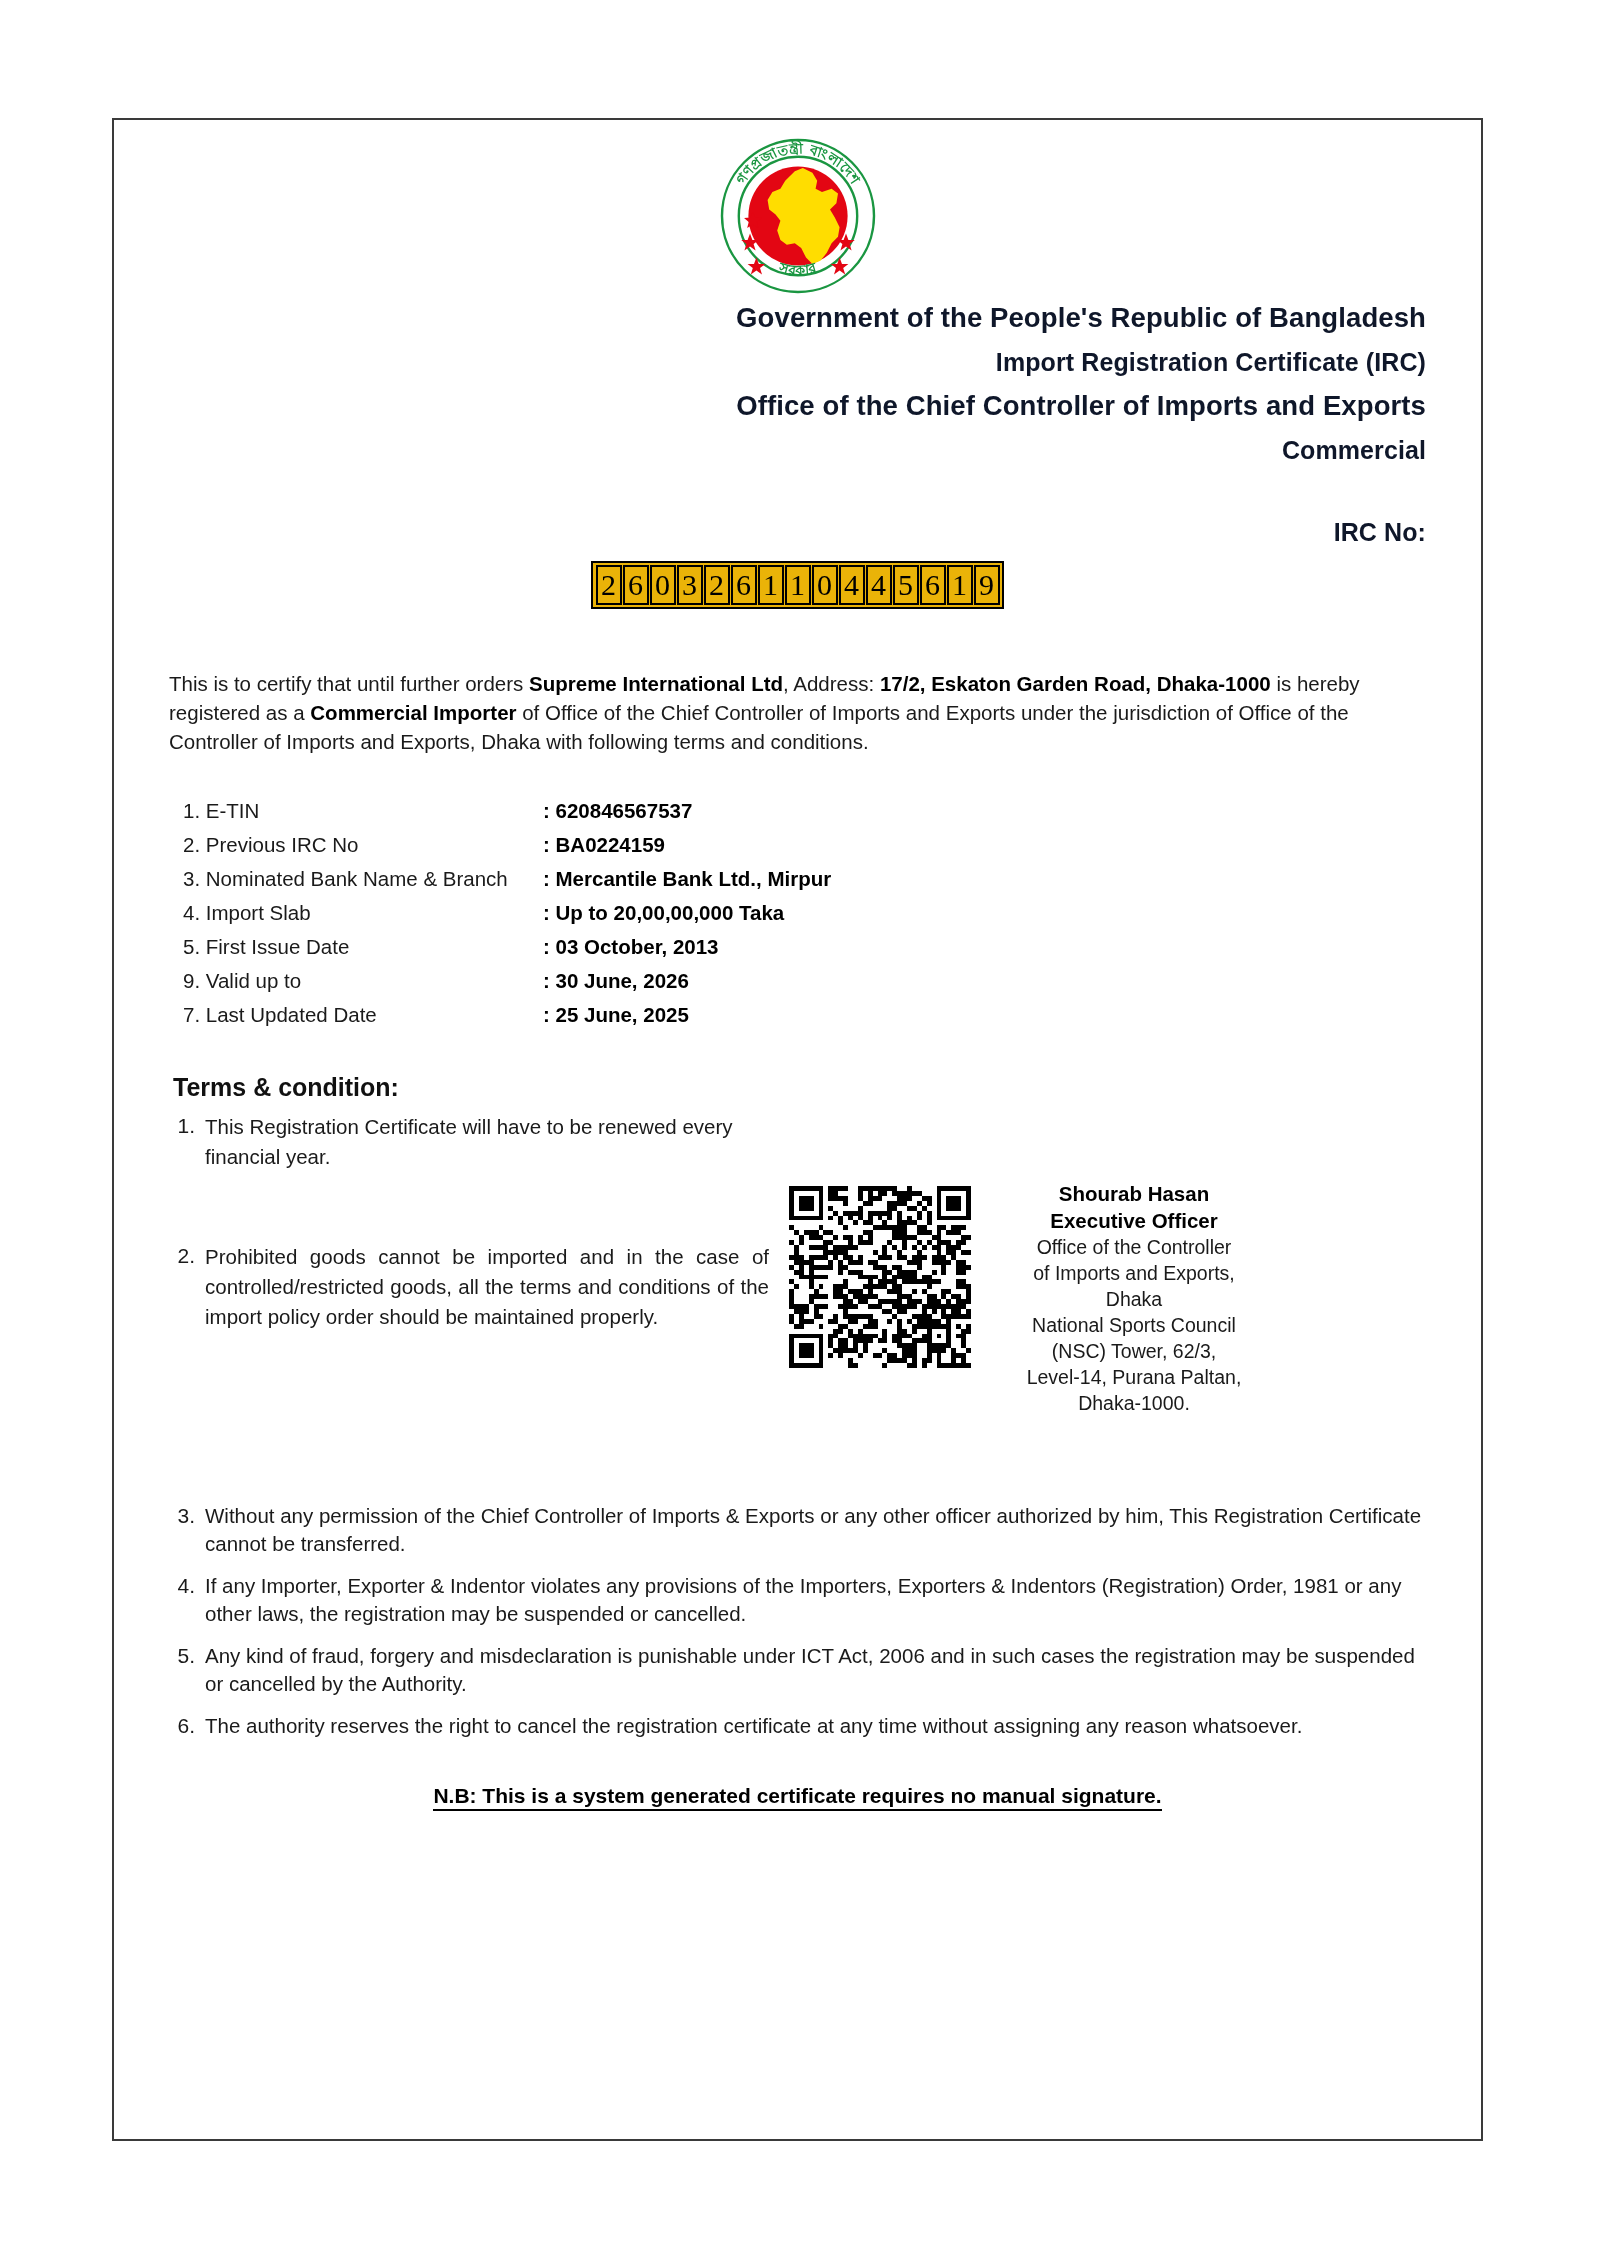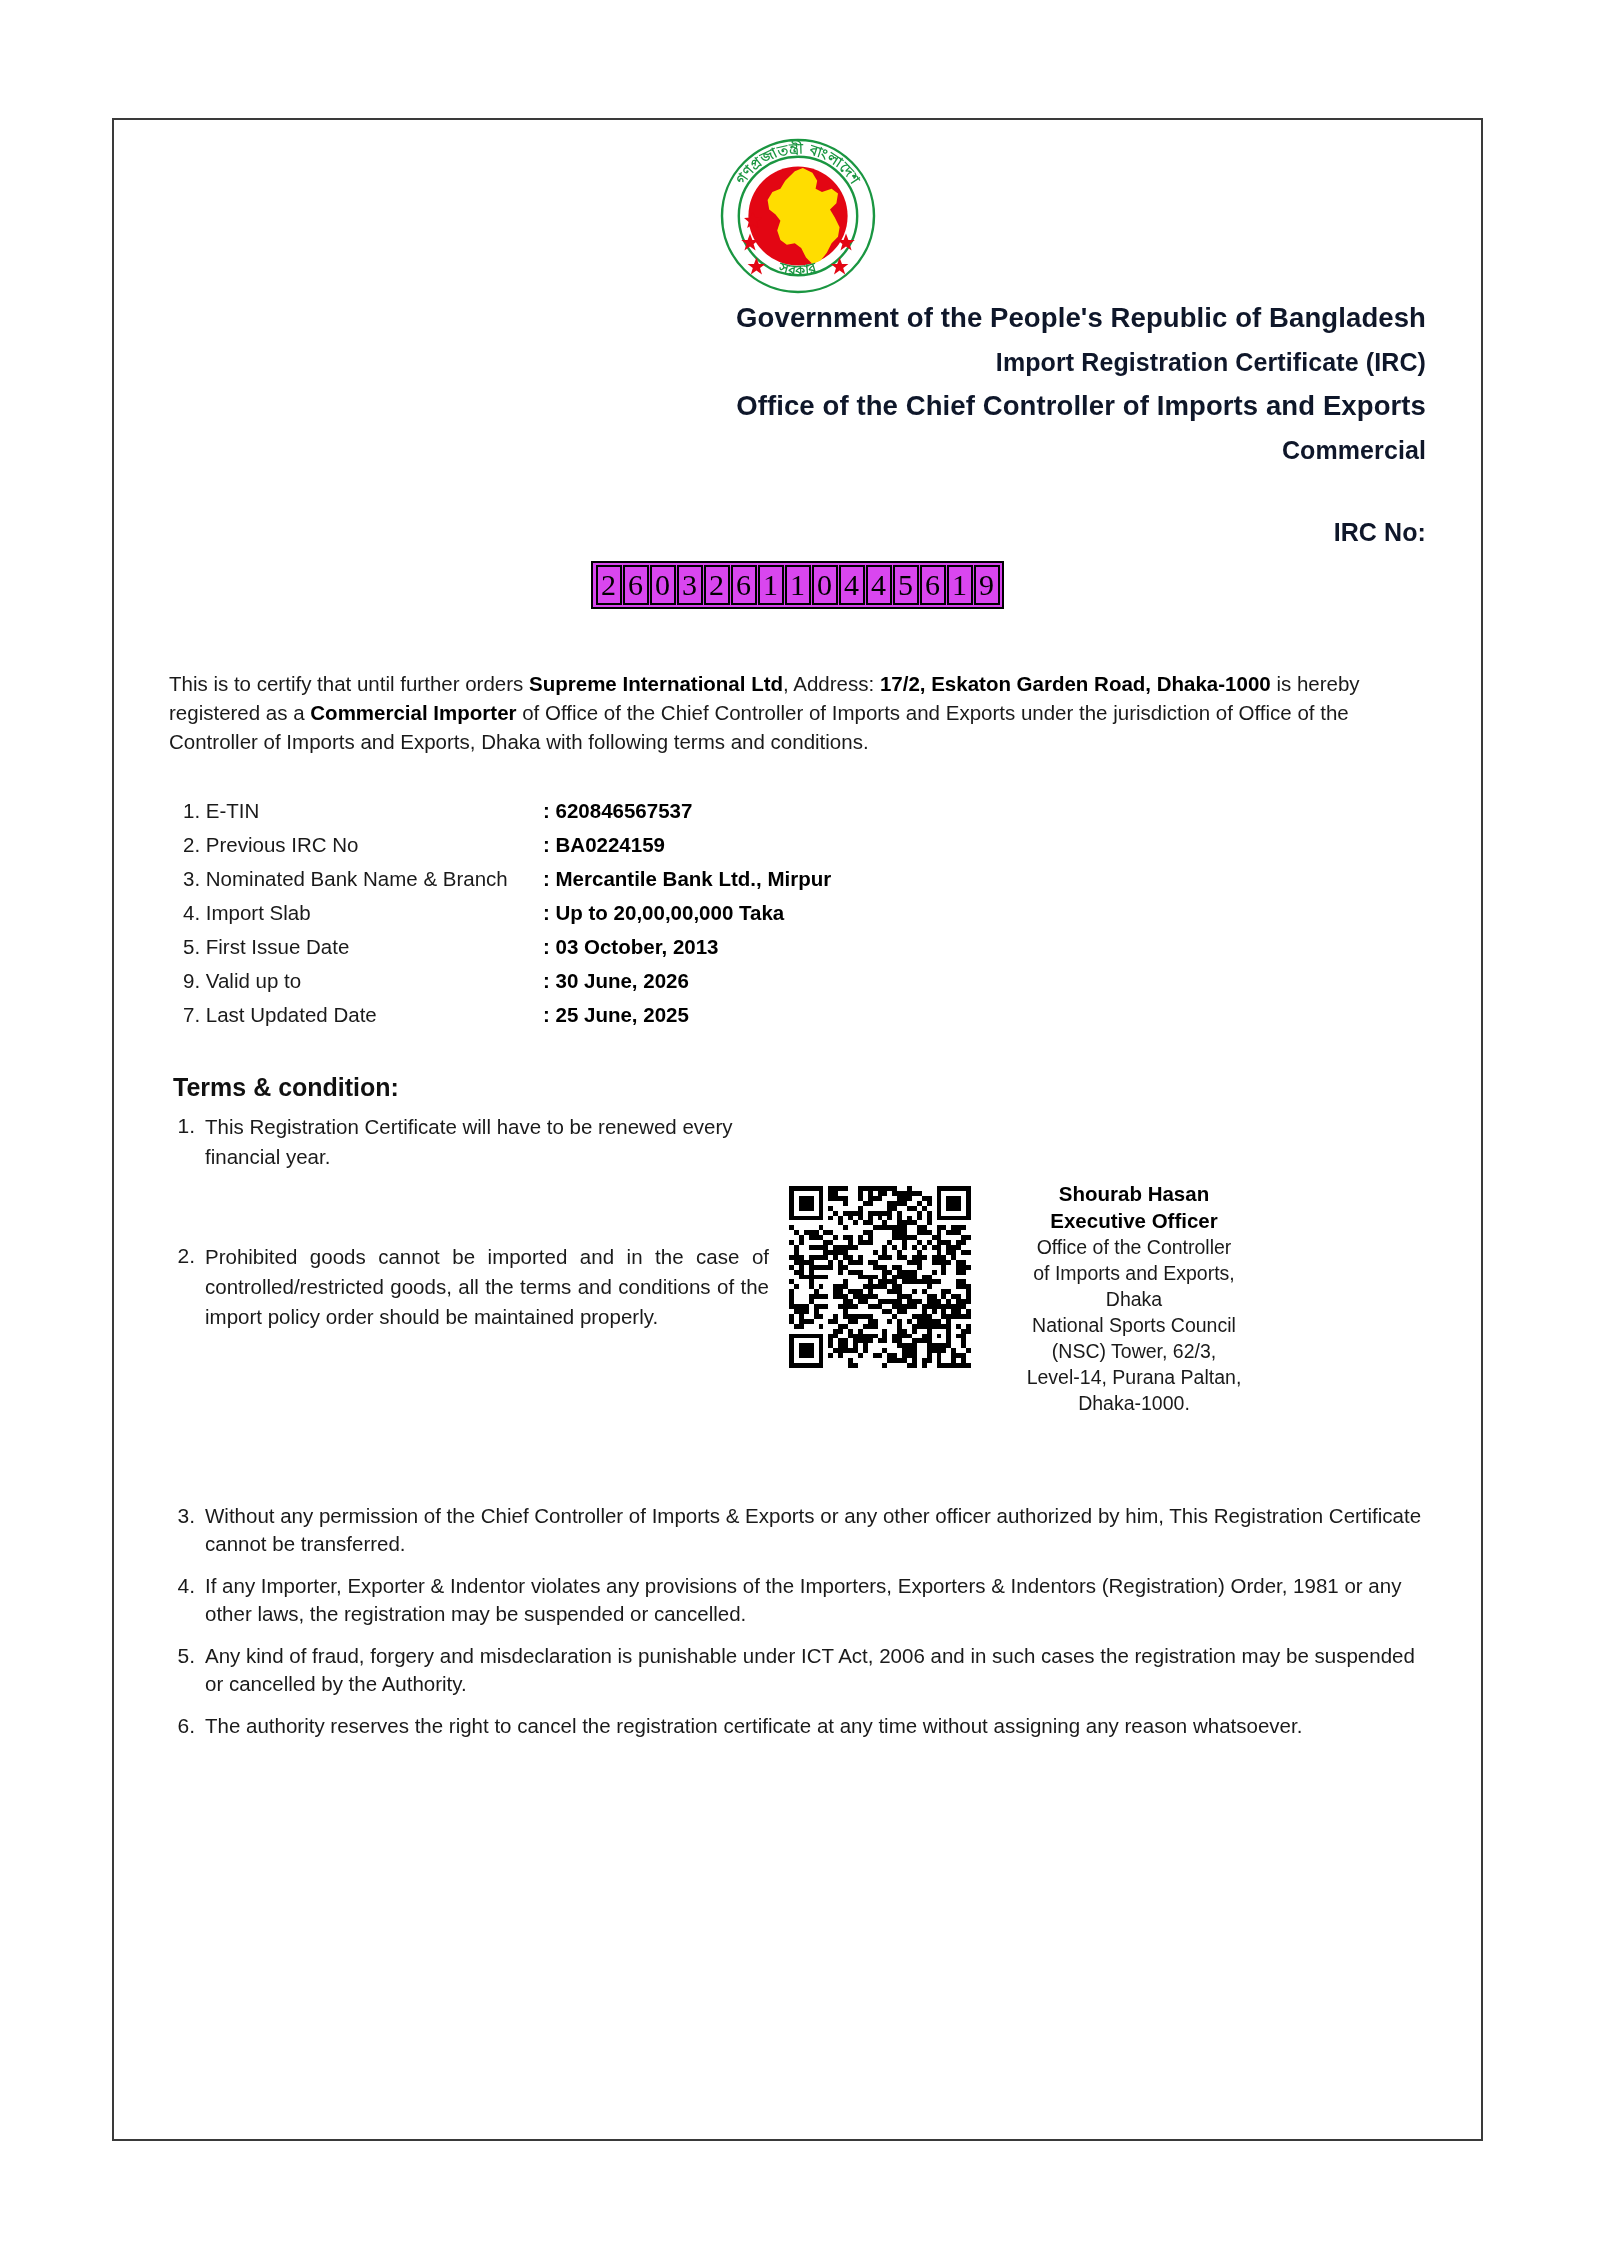--- a/index.html
+++ b/index.html
@@ -58,21 +58,21 @@
   .hdr-3 { font-size: 25px;   line-height: 44px; }
   .hdr-4 { font-size: 25px;   line-height: 44px; }
   .hdr-5 { font-size: 25px;   line-height: 40px; margin-top: 40px; }
 
   
   .irc-row { text-align: center; margin-top: 4px; }
   .irc-box {
     display: inline-block;
     border: 2px solid #000;
     padding: 2px 2px;
-    background: #d946ef;
+    background: #eab308;
     line-height: 0;
   }
   .irc-cell {
     display: inline-block;
     border: 2px solid #000;
     width: 22px;
     height: 36px;
     line-height: 36px;
     text-align: center;
     font-size: 30px;
@@ -328,15 +328,18 @@
         <div class="term">
           <div class="term-num">5.</div>
           <div class="term-text">Any kind of fraud, forgery and misdeclaration is punishable under ICT Act, 2006 and in such cases the registration may be suspended or cancelled by the Authority.</div>
         </div>
         <div class="term">
           <div class="term-num">6.</div>
           <div class="term-text">The authority reserves the right to cancel the registration certificate at any time without assigning any reason whatsoever.</div>
         </div>
       </div>
 
+  <div class="nb">
+    <span>N.B: This is a system generated certificate requires no manual signature.</span>
+  </div>
 
  </div>
 </div>
 
 </body></html>

